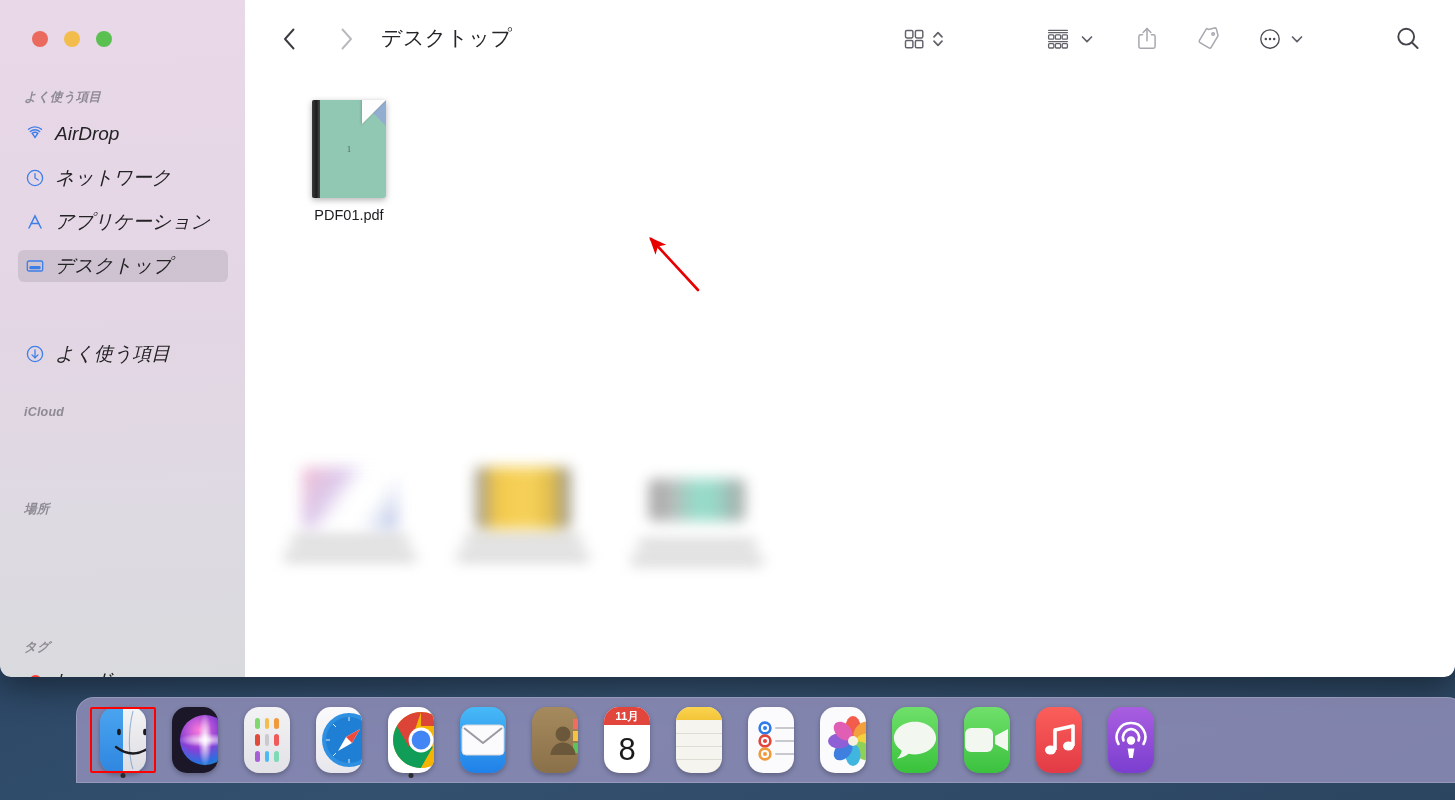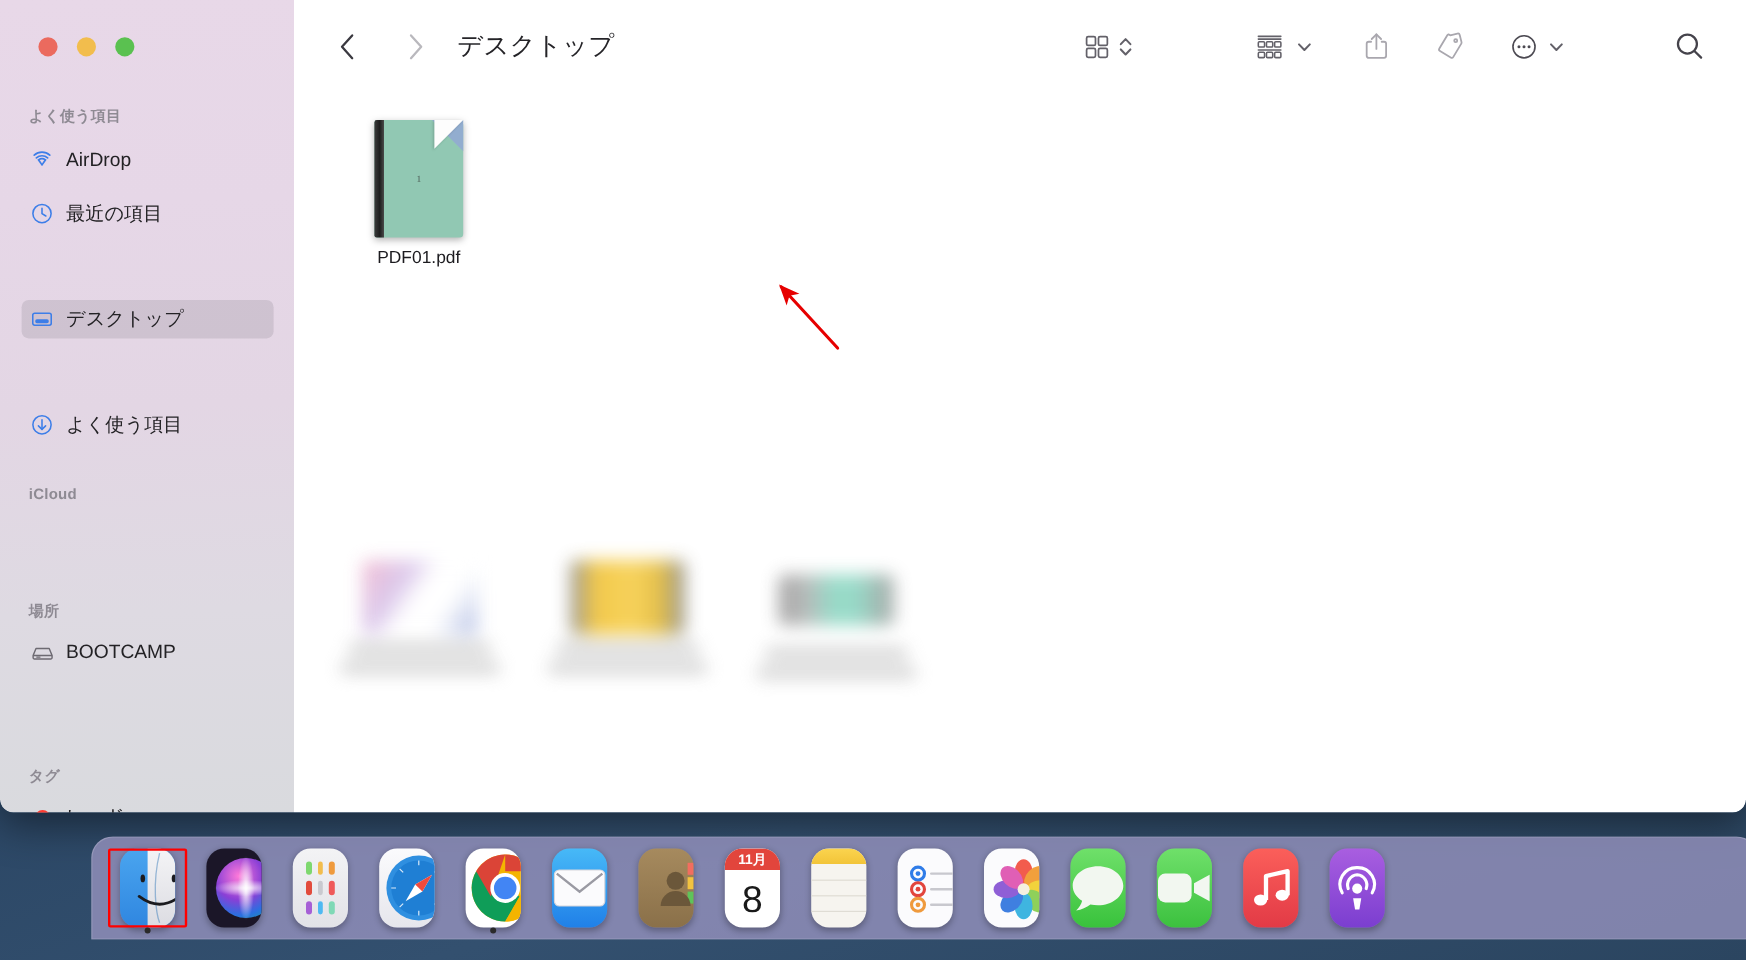--- a/index.html
+++ b/index.html
@@ -19,38 +19,39 @@
     border-radius:0 0 11px 11px;
     overflow:hidden;
     box-shadow:0 10px 34px rgba(0,0,0,.45);
   }
 
   
   #sidebar{
     position:absolute; left:0; top:0; width:245px; height:677px;
     background:linear-gradient(178deg,#e8d8e8 0%,#e6d7e7 25%,#e3d6e4 50%,#dedae2 75%,#d9dade 100%);
     border-radius:0 0 0 11px;
+    font-style:italic;
   }
   .traffic{ position:absolute; top:31px; width:16px; height:16px; border-radius:50%; }
   #tl-close{ left:32px; background:#eb6a5e; }
   #tl-min  { left:64px; background:#f2bd4d; }
   #tl-max  { left:96px; background:#5ac150; }
 
   .sb-header{
     position:absolute; left:24px; font-size:12.5px; font-weight:bold;
     color:#8e8a93; letter-spacing:.2px;
   }
   .sb-item{
     position:absolute; left:18px; width:210px; height:32px;
     display:flex; align-items:center; border-radius:6px; cursor:default;
   }
   .sb-item.selected{ background:rgba(120,115,125,.20); }
   .sb-ico{ width:22px; height:22px; margin-left:6px; margin-right:9px;
            display:flex; align-items:center; justify-content:center; flex:none; }
-  .sb-label{ font-size:16px; color:#232225; white-space:nowrap; }
+  .sb-label{ font-size:19px; color:#232225; white-space:nowrap; }
 
   
   #content{
     position:absolute; left:245px; top:0; width:1210px; height:677px;
     background:#ffffff; border-radius:0 0 11px 0;
   }
   #toolbar{ position:absolute; left:0; top:0; width:1210px; height:78px; background:#fff; }
   #nav-back,#nav-fwd{ position:absolute; top:22px; width:34px; height:34px;
      display:flex; align-items:center; justify-content:center; cursor:default; }
   #nav-back{ left:28px; } #nav-fwd{ left:84px; }
@@ -134,23 +135,34 @@
 
     <div class="sb-item" style="top:162px">
       <span class="sb-ico">
         <svg width="20" height="20" viewBox="0 0 20 20">
             <g fill="none" stroke="#3d7ee8" stroke-width="1.3" stroke-linecap="round">
           <circle cx="10" cy="10" r="7.6"></circle>
               <path d="M10 5.6V10l3.2 2"></path>
             </g>
           </svg>
       </span>
-      <span class="sb-label">最近の項目</span>
-    </div>
-
+      <span class="sb-label">ネットワーク</span>
+    </div>
+
+    <div class="sb-item" style="top:206px">
+      <span class="sb-ico">
+        <svg width="20" height="20" viewBox="0 0 20 20">
+            <g fill="none" stroke="#3d7ee8" stroke-width="1.5" stroke-linecap="round">
+          <path d="M4 16 L10 4 L16 16"></path>
+              <path d="M6.4 11.4h7.2"></path>
+            </g>
+          </svg>
+      </span>
+      <span class="sb-label">アプリケーション</span>
+    </div>
 
     <div class="sb-item selected" style="top:250px">
       <span class="sb-ico">
         <svg width="20" height="20" viewBox="0 0 20 20">
             <g fill="none" stroke="#3d7ee8" stroke-width="1.3">
           <rect x="2.3" y="5" width="15.4" height="10" rx="1.6"></rect>
           <rect x="5" y="10.6" width="10" height="2.1" rx=".8" fill="#3d7ee8"></rect>
             </g>
           </svg>
       </span>
@@ -169,32 +181,20 @@
           </svg>
       </span>
       <span class="sb-label">よく使う項目</span>
     </div>
 
     <div class="sb-header" style="top:405px">iCloud</div>
 
 
     <div class="sb-header" style="top:501px">場所</div>
 
-    <div class="sb-item" style="top:528px">
-      <span class="sb-ico">
-        <svg width="21" height="21" viewBox="0 0 21 21">
-            <g fill="none" stroke="#6d6a72" stroke-width="1.2" stroke-linejoin="round">
-          <path d="M2.6 12.3 5 6.4h11l2.4 5.9v1.9a.9.9 0 0 1-.9.9H3.5a.9.9 0 0 1-.9-.9Z"></path>
-          <path d="M2.6 12.3h15.8"></path>
-              <path d="M5.3 13.6h3.4" stroke-width="1.1"></path>
-            </g>
-          </svg>
-      </span>
-      <span class="sb-label">BOOTCAMP</span>
-    </div>
 
 
     <div class="sb-header" style="top:639px">タグ</div>
 
     <div class="sb-item" style="top:665px">
       <span class="sb-ico">
         <span style="width:13px;height:13px;border-radius:50%;background:#ff3b30;display:block;"></span>
       </span>
       <span class="sb-label">レッド</span>
     </div>

